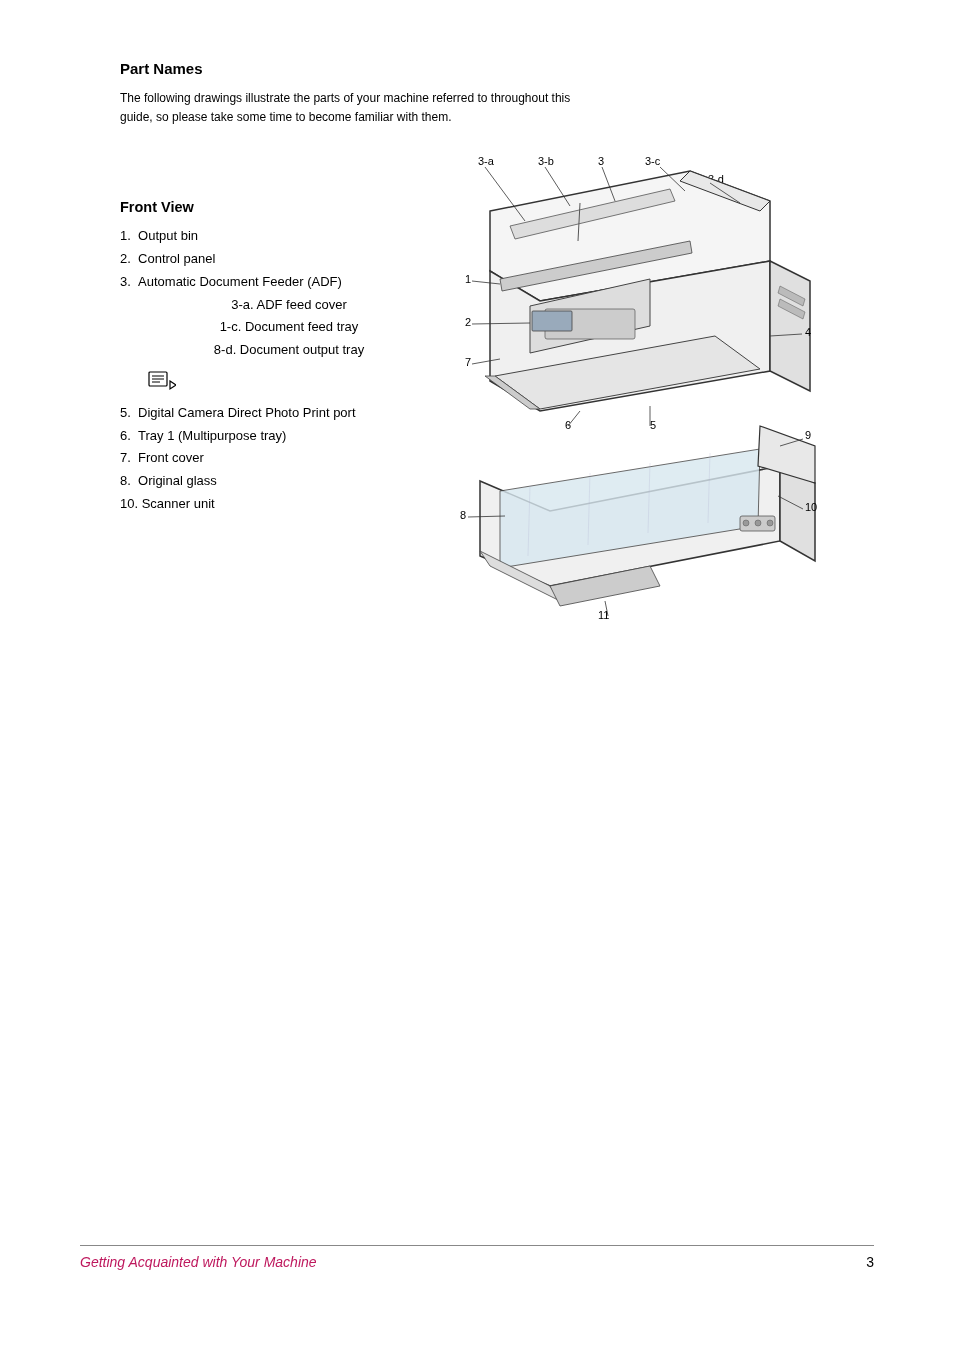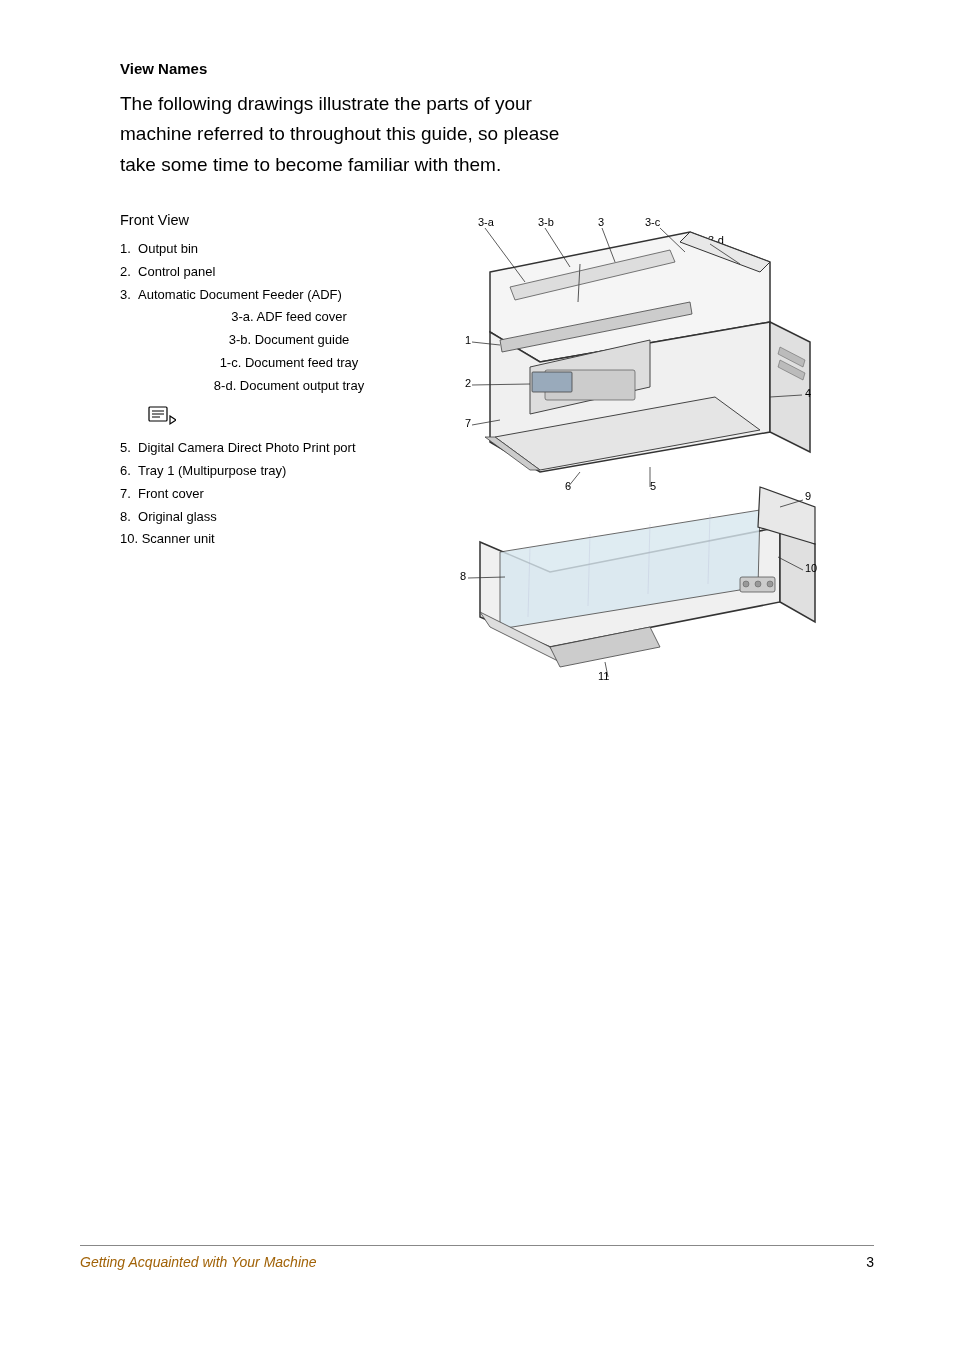--- a/index.html
+++ b/index.html
@@ -17,38 +17,39 @@
       min-height: 1350px;
       padding: 60px 80px 60px 120px;
       position: relative;
     }
     .section-title {
       font-size: 15px;
       font-weight: bold;
       margin-bottom: 12px;
     }
     .intro-text {
-      font-size: 19px;
+      font-size: 12px;
       line-height: 1.6;
-      margin-bottom: 32px;
+      margin-bottom: 24px;
       max-width: 480px;
     }
     .front-view-section {
       display: flex;
       align-items: flex-start;
       gap: 20px;
     }
     .left-column {
       width: 310px;
       flex-shrink: 0;
     }
     .front-view-title {
       font-size: 14.5px;
-      font-weight: normal;
+      font-weight: bold;
       margin-bottom: 10px;
+      margin-top: 48px;
     }
     .parts-list {
       font-size: 13px;
       line-height: 1.75;
       list-style: none;
       padding: 0;
     }
     .parts-list li {
       padding-left: 0;
     }
@@ -91,45 +92,44 @@
       right: 80px;
       border-top: 1px solid #888;
       padding-top: 8px;
       display: flex;
       justify-content: space-between;
       align-items: center;
     }
     .footer-text {
       font-size: 14px;
       font-style: italic;
-      color: #a16207;
+      color: #be185d;
     }
     .footer-page {
       font-size: 14px;
     }
   </style>
 </head>
 <body>
 
 <div class="page">
 
-  <h2 class="section-title">View Names</h2>
+  <h2 class="section-title">Part Names</h2>
 
   <p class="intro-text">The following drawings illustrate the parts of your machine referred to throughout this guide, so please take some time to become familiar with them.</p>
 
   <div class="front-view-section">
     <div class="left-column">
       <h3 class="front-view-title">Front View</h3>
       <ol class="parts-list">
         <li><span>1.&nbsp;&nbsp;Output bin</span></li>
         <li><span>2.&nbsp;&nbsp;Control panel</span></li>
         <li><span>3.&nbsp;&nbsp;Automatic Document Feeder (ADF)</span>
           <ul class="sub-list">
             <li>3-a. ADF feed cover</li>
-            <li>3-b. Document guide</li>
             <li>1-c. Document feed tray</li>
             <li>8-d. Document output tray</li>
           </ul>
           <div class="note-box">
             <svg class="note-icon" viewBox="0 0 28 24" xmlns="http://www.w3.org/2000/svg">
               <rect x="1" y="1" width="18" height="14" rx="1" fill="none" stroke="#000" stroke-width="1.2"></rect>
               <line x1="4" y1="5" x2="16" y2="5" stroke="#000" stroke-width="1"></line>
               <line x1="4" y1="8" x2="16" y2="8" stroke="#000" stroke-width="1"></line>
               <line x1="4" y1="11" x2="12" y2="11" stroke="#000" stroke-width="1"></line>
               <polygon points="22,10 28,14 22,18" fill="none" stroke="#000" stroke-width="1.2"></polygon>

